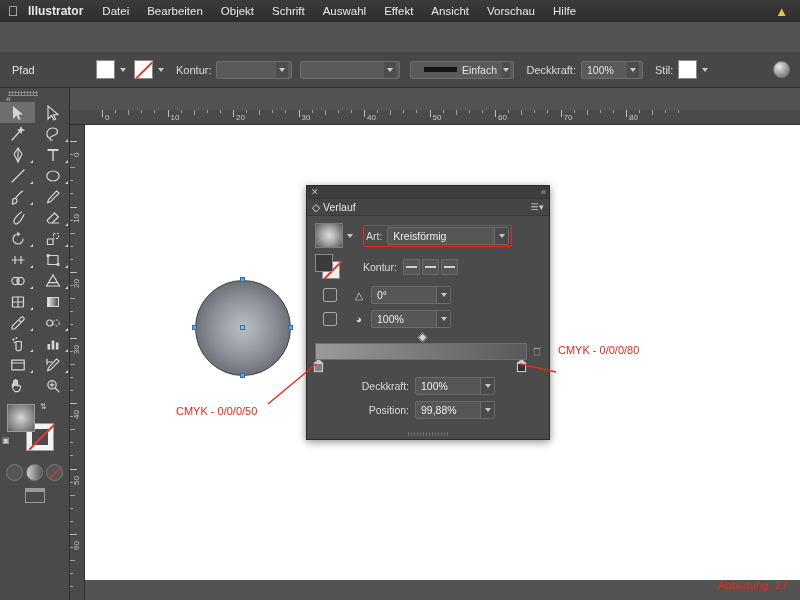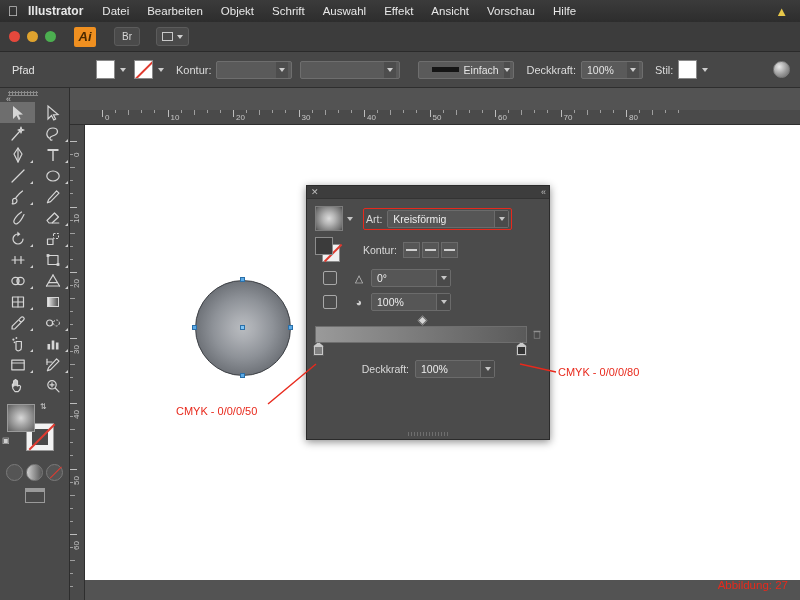--- a/index.html
+++ b/index.html
@@ -283,33 +283,20 @@
     <div class="mi">Schrift</div>
     <div class="mi">Auswahl</div>
     <div class="mi">Effekt</div>
     <div class="mi">Ansicht</div>
     <div class="mi">Vorschau</div>
     <div class="mi">Hilfe</div>
     <div class="spacer"></div>
     <div class="warn">▲</div>
   </div>
 
-  <div class="appbar">
-    <div class="lights">
-      <div class="light l-red"></div>
-      <div class="light l-yel"></div>
-      <div class="light l-grn"></div>
-    </div>
-    <div class="ai-logo">Ai</div>
-    <div class="bbtn">Br</div>
-    <div class="arrange">
-      <div class="arr-sq"></div>
-      <div class="caret-d"></div>
-    </div>
-  </div>
 
   <div class="ctrlbar">
     <div class="ctrl-label">Pfad</div>
 
     <div class="swatch-pair">
       <div class="sw-box"></div>
       <div class="mini-caret"></div>
     </div>
     <div class="swatch-pair" style="margin-left:8px">
       <div class="sw-none"></div>
@@ -323,21 +310,21 @@
           <span class="mini-caret" style="margin:0"></span>
         </span>
     </div>
     <div class="combo" style="width:100px; margin-left:8px">
       <span></span>
       <span class="cbtn">
           <span class="mini-caret" style="margin:0"></span>
         </span>
     </div>
 
-    <div class="combo" style="width:96px; margin-left:18px; padding-left:13px; gap:5px">
+    <div class="combo" style="width:104px; margin-left:10px; padding-left:13px; gap:5px">
       <span class="strokebar"></span>
       <span>Einfach</span>
       <span class="cbtn">
           <span class="mini-caret" style="margin:0"></span>
         </span>
     </div>
 
     <div class="ctrl-txt" style="margin-left:12px">Deckkraft:</div>
     <div class="combo" style="width:62px">
       <span>100%</span>
@@ -467,20 +454,24 @@
       <div class="anchor" style="left:45px; top:93px;"></div>
       <div class="anchor center" style="left:45px; top:45px;"></div>
     </div>
   </div>
 
   <div class="panel">
     <div class="panel-head">
       <span class="x">✕</span>
       <span class="dd">«</span>
     </div>
+    <div class="panel-tabrow">
+      <span class="tt">◇&nbsp;<span>Verlauf</span></span>
+      <span class="menu">☰▾</span>
+    </div>
     <div class="panel-body">
 
       <div class="prow">
         <div class="grad-preview"></div>
         <div class="tiny-caret"></div>
         <div class="sel-box" style="margin-left:10px">
           <span class="lbl">Art:</span>
           <span class="dropdown" style="width:122px">
             <span>Kreisförmig</span>
             <span class="dd-btn">
@@ -557,30 +548,39 @@
       <div class="prow" style="margin-top:17px; justify-content:flex-end; padding-right:46px">
         <span class="lbl">Deckkraft:</span>
         <span class="dropdown" style="width:80px; margin-left:6px">
           <span>100%</span>
           <span class="dd-btn">
               <span class="tiny-caret" style="margin:0"></span>
             </span>
         </span>
       </div>
 
+      <div class="prow" style="justify-content:flex-end; padding-right:46px">
+        <span class="lbl">Position:</span>
+        <span class="dropdown" style="width:80px; margin-left:6px">
+          <span>99,88%</span>
+          <span class="dd-btn">
+              <span class="tiny-caret" style="margin:0"></span>
+            </span>
+        </span>
+      </div>
     </div>
     <div style="position:absolute; left:50%; bottom:3px; transform:translateX(-50%); width:40px; height:4px; background:repeating-linear-gradient(90deg,#6e6e6e 0 1px,transparent 1px 3px)"></div>
   </div>
 
   <svg class="lines">
     <line x1="268" y1="404" x2="316" y2="364" stroke="#e8291c" stroke-width="1.4"></line>
     <line x1="520" y1="364" x2="556" y2="372" stroke="#e8291c" stroke-width="1.4"></line>
   </svg>
   <div class="annot" style="left:176px; top:405px">CMYK - 0/0/0/50</div>
-  <div class="annot" style="left:558px; top:366px">CMYK - 0/0/0/80</div>
+  <div class="annot" style="left:558px; top:344px">CMYK - 0/0/0/80</div>
 
   <div class="tools">
     <div class="tools-grip">
       <div class="dots"></div>
       <div class="ar">«</div>
     </div>
     <div class="tgrid" id="tgrid">
         <div class="tcell sel">
           <svg width="18" height="18" viewBox="0 0 18 18">
             <path fill="#d6d6d6" d="M4 2 L4 15 L7.5 11.5 L9.8 16 L11.6 15 L9.4 10.8 L14 10.5 Z"></path>

